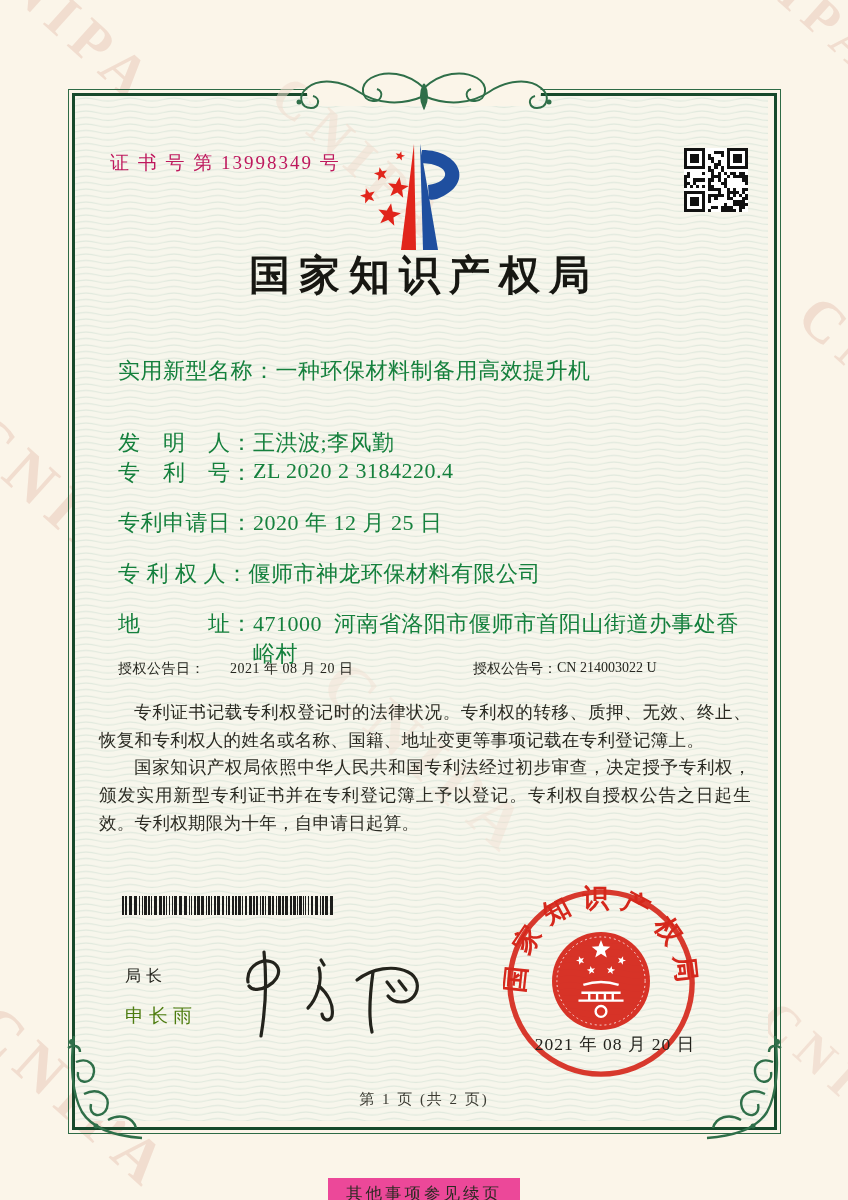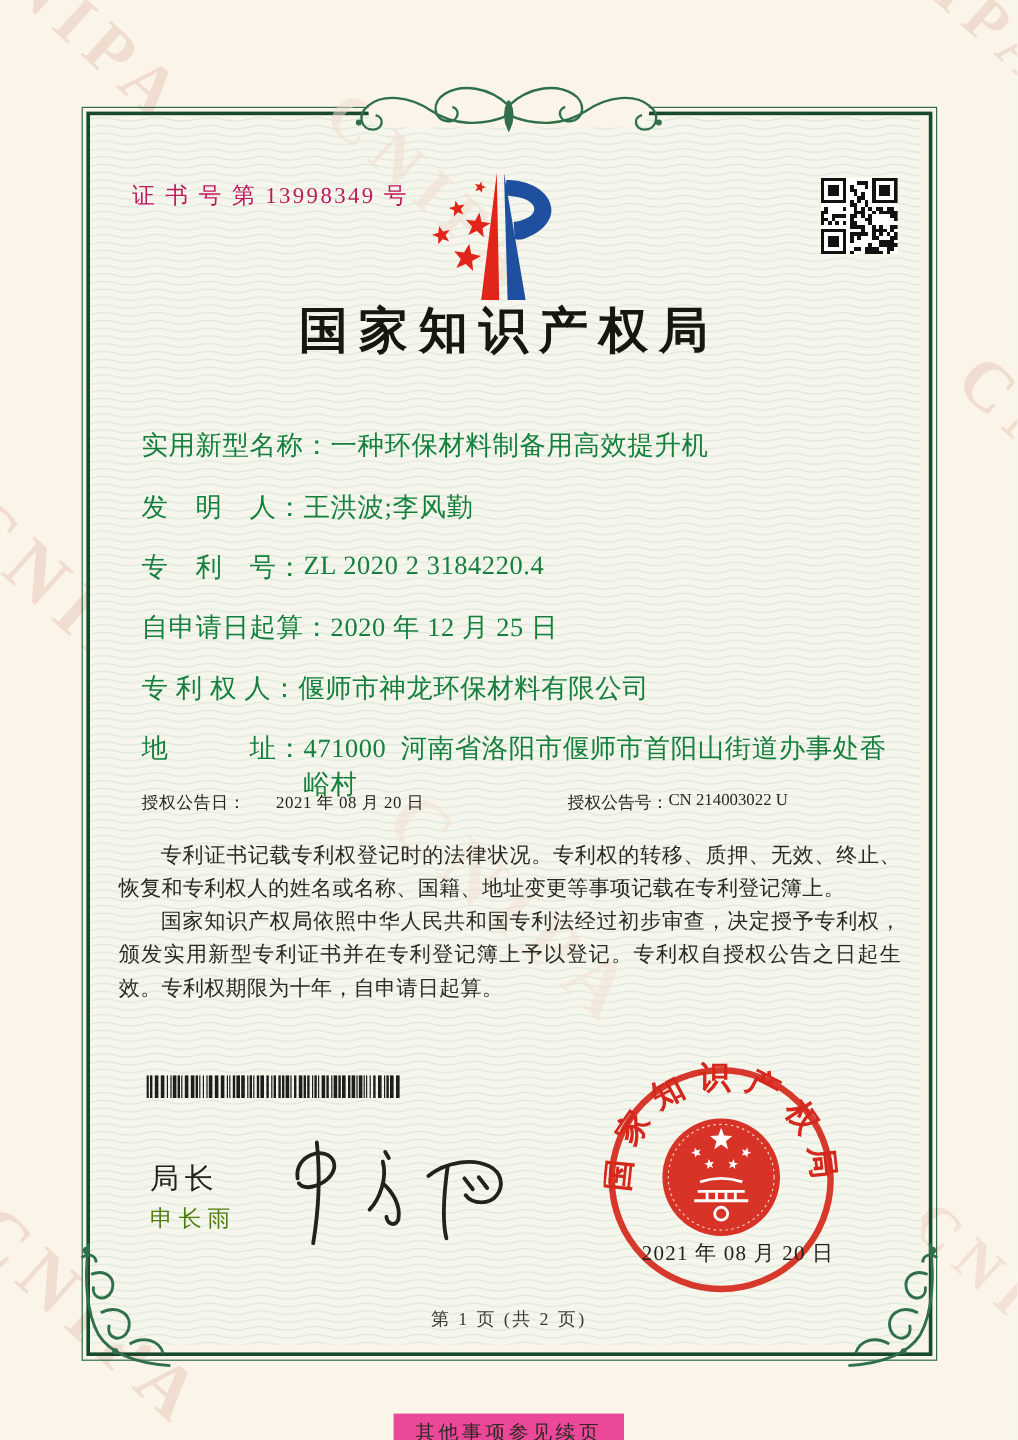--- a/index.html
+++ b/index.html
@@ -44,21 +44,21 @@
   .fvalue{white-space:pre-wrap;letter-spacing:.5px;}
   .grant-row{position:absolute;left:118px;top:660px;width:640px;font-size:14px;color:#26261f;}
   .grant-no{position:absolute;left:355px;top:0;display:flex;white-space:pre;}
 
   .bodytext{position:absolute;left:99px;top:699px;width:652px;font-size:17.5px;
             line-height:1.58;color:#2a2a22;text-align:justify;letter-spacing:.3px;}
   .bodytext p{margin:0;text-indent:2em;}
 
   .barcode{position:absolute;left:122px;top:896px;}
 
-  .director{position:absolute;left:125px;top:966px;font-size:24px;color:#23231c;letter-spacing:5px;}
+  .director{position:absolute;left:125px;top:966px;font-size:16px;color:#23231c;letter-spacing:5px;}
   .director-name{position:absolute;left:125px;top:1003px;font-size:19px;color:#4d7c0f;letter-spacing:5px;}
   .signature{position:absolute;left:222px;top:942px;}
 
   .seal{position:absolute;left:503px;top:885px;}
   .seal-date{position:absolute;left:515px;top:1032px;width:200px;text-align:center;
              font-size:17.5px;color:#23231d;letter-spacing:1px;white-space:pre;}
 
   .page-info{position:absolute;left:0;top:1090px;width:848px;text-align:center;
              font-size:15px;color:#3b3b32;letter-spacing:2px;white-space:pre;}
   .cont-note{position:absolute;left:0;top:1138px;width:848px;text-align:center;}
@@ -361,30 +361,30 @@
         <rect x="16" y="20" width="1" height="1" fill="#111"></rect>
         <rect x="18" y="20" width="1" height="1" fill="#111"></rect>
       </svg>
 
     <div class="title">国家知识产权局</div>
 
     <div class="frow" style="top:356px">
       <span class="flabel">实用新型名称：</span>
       <span class="fvalue">一种环保材料制备用高效提升机</span>
     </div>
-    <div class="frow" style="top:408px">
+    <div class="frow" style="top:428px">
       <span class="flabel">发　明　人：</span>
       <span class="fvalue">王洪波;李风勤</span>
     </div>
     <div class="frow" style="top:458px">
       <span class="flabel">专　利　号：</span>
       <span class="fvalue">ZL 2020 2 3184220.4</span>
     </div>
     <div class="frow" style="top:508px">
-      <span class="flabel">自申请日起算：</span>
+      <span class="flabel">专利申请日：</span>
       <span class="fvalue">2020 年 12 月 25 日</span>
     </div>
     <div class="frow" style="top:559px">
       <span class="flabel">专 利 权 人：</span>
       <span class="fvalue">偃师市神龙环保材料有限公司</span>
     </div>
     <div class="frow" style="top:609px">
       <span class="flabel">地　　　址：</span>
       <span class="fvalue">471000  河南省洛阳市偃师市首阳山街道办事处香峪村</span>
     </div>

